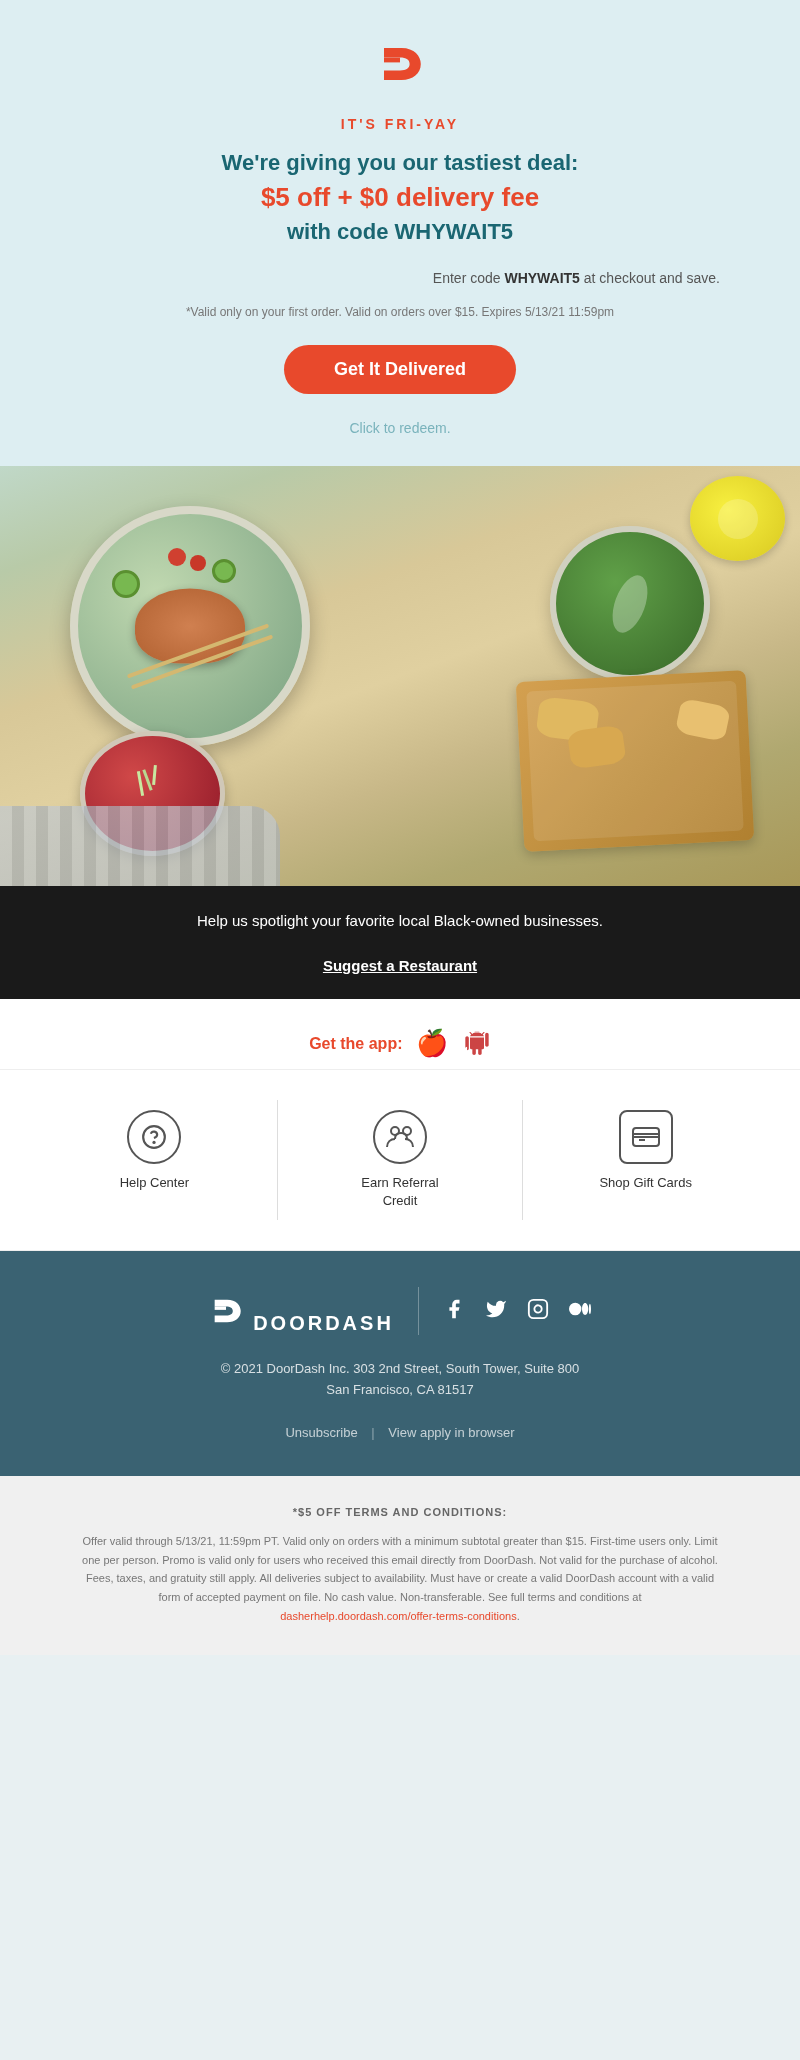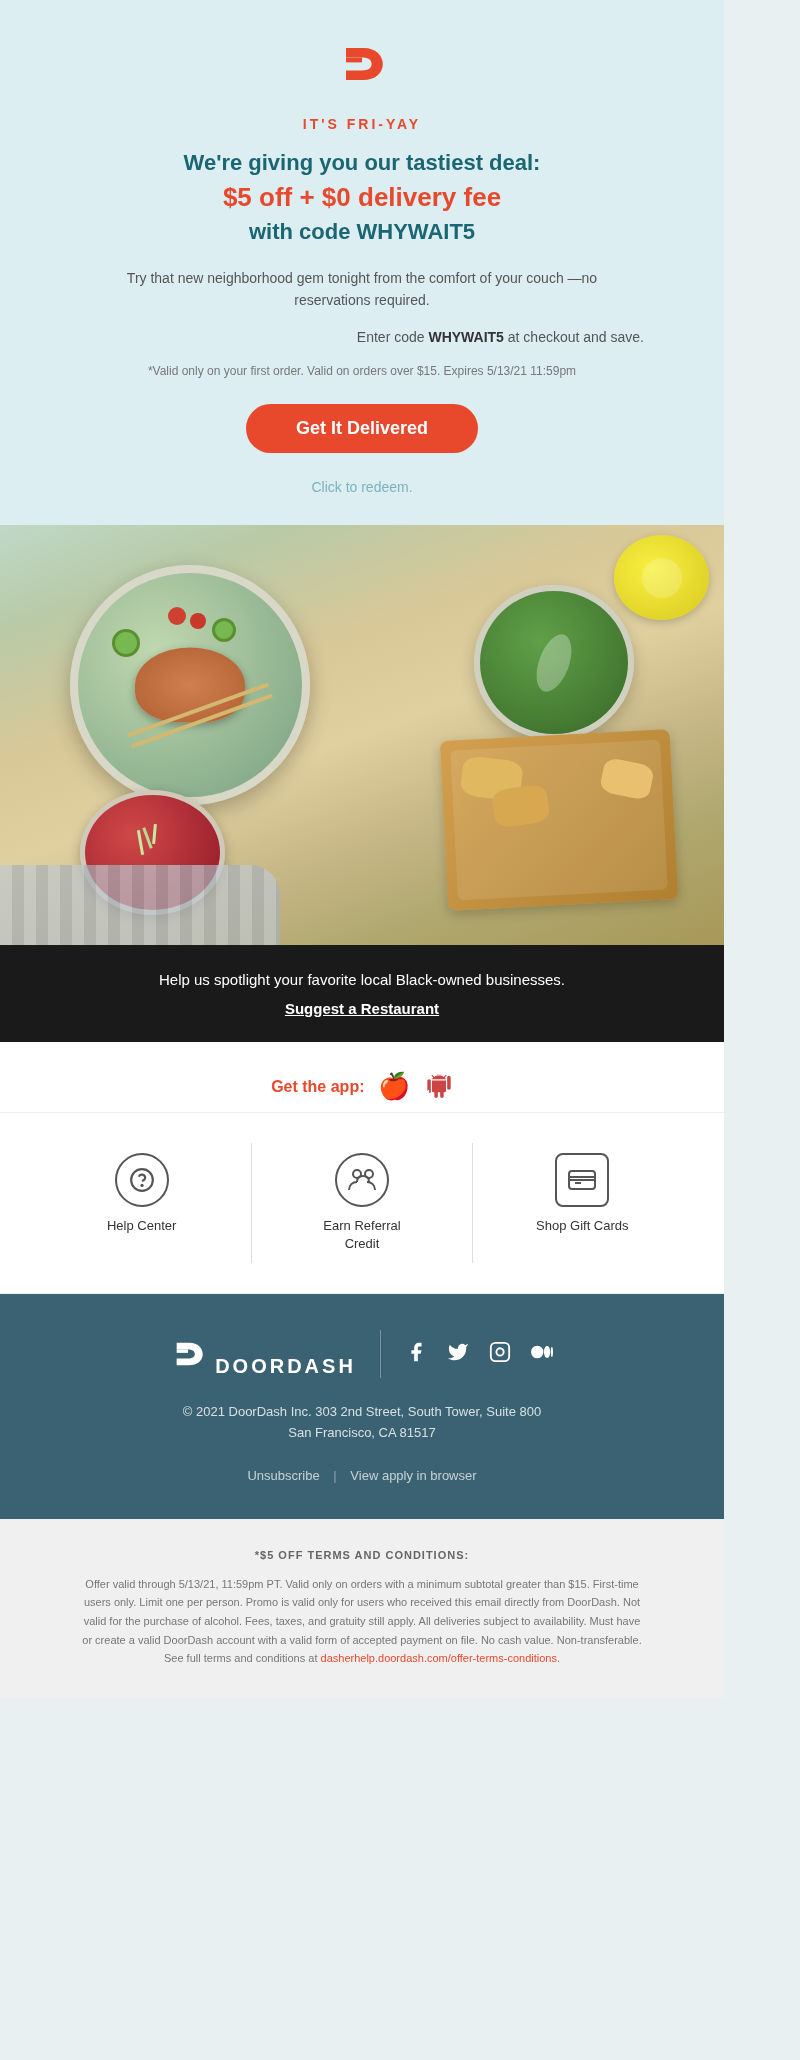--- a/index.html
+++ b/index.html
@@ -3,21 +3,21 @@
   <meta charset="utf-8">
   <style>
     * { margin: 0; padding: 0; box-sizing: border-box; }
     body {
       background: #e8f0f2;
       font-family: Arial, Helvetica, sans-serif;
       width: 800px;
       min-height: 2060px;
     }
     .email-wrapper {
-      width: 724px;
+      width: 800px;
       background: #e8f0f2;
     }
     
     .header-section {
       background: #ddeef2;
       text-align: center;
       padding: 40px 80px 30px;
     }
     .logo-container {
       margin-bottom: 24px;
@@ -117,21 +117,21 @@
     
     .black-banner {
       background: #1a1a1a;
       color: #fff;
       text-align: center;
       padding: 24px 60px;
     }
     .black-banner-text {
       font-size: 15px;
       line-height: 1.5;
-      margin-bottom: 8px;
+      margin-bottom: 24px;
       color: #fff;
     }
     .suggest-link {
       color: #fff;
       font-weight: 700;
       font-size: 15px;
       text-decoration: underline;
       cursor: pointer;
     }
     
@@ -332,21 +332,20 @@
     <div class="tag-line">IT'S FRI-YAY</div>
 
     <div class="deal-headline">We're giving you our tastiest deal:</div>
 
     <div class="deal-amount">$5 off + $0 delivery fee</div>
 
     <div class="deal-code-line">
       with code <span class="deal-code">WHYWAIT5</span>
     </div>
 
-    <div class="description-text">Try that new neighborhood gem tonight from the comfort of your couch —no reservations required.</div>
 
     <div class="code-instruction">
       <span>Enter code </span><strong>WHYWAIT5</strong><span> at checkout and save.</span>
     </div>
 
     <div class="validity-text">*Valid only on your first order. Valid on orders over $15. Expires 5/13/21 11:59pm</div>
 
     <div style="text-align:center; margin-bottom: 10px;">
       <button class="cta-button">Get It Delivered</button>
     </div>

